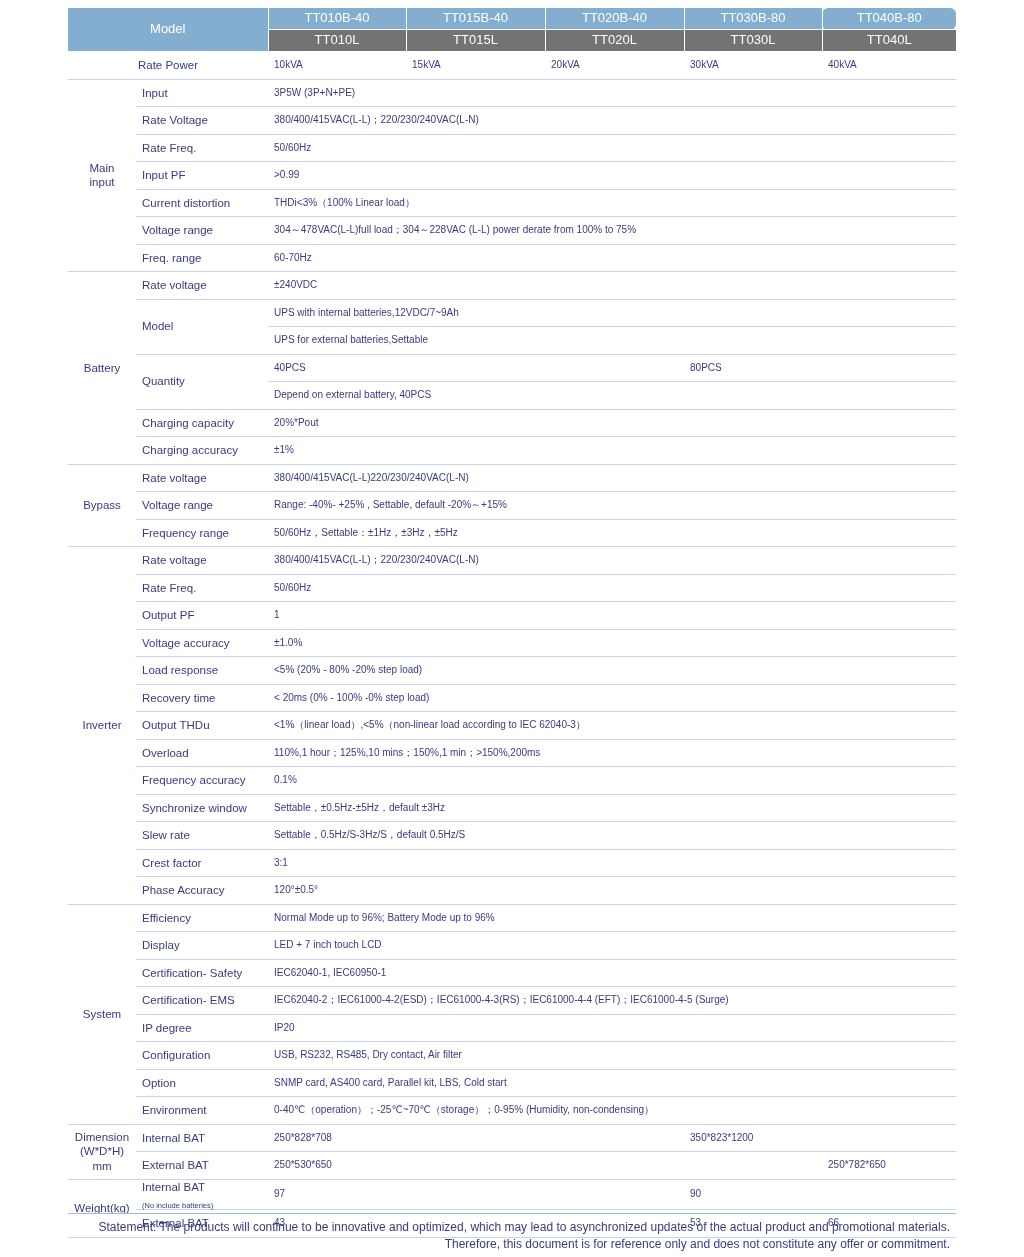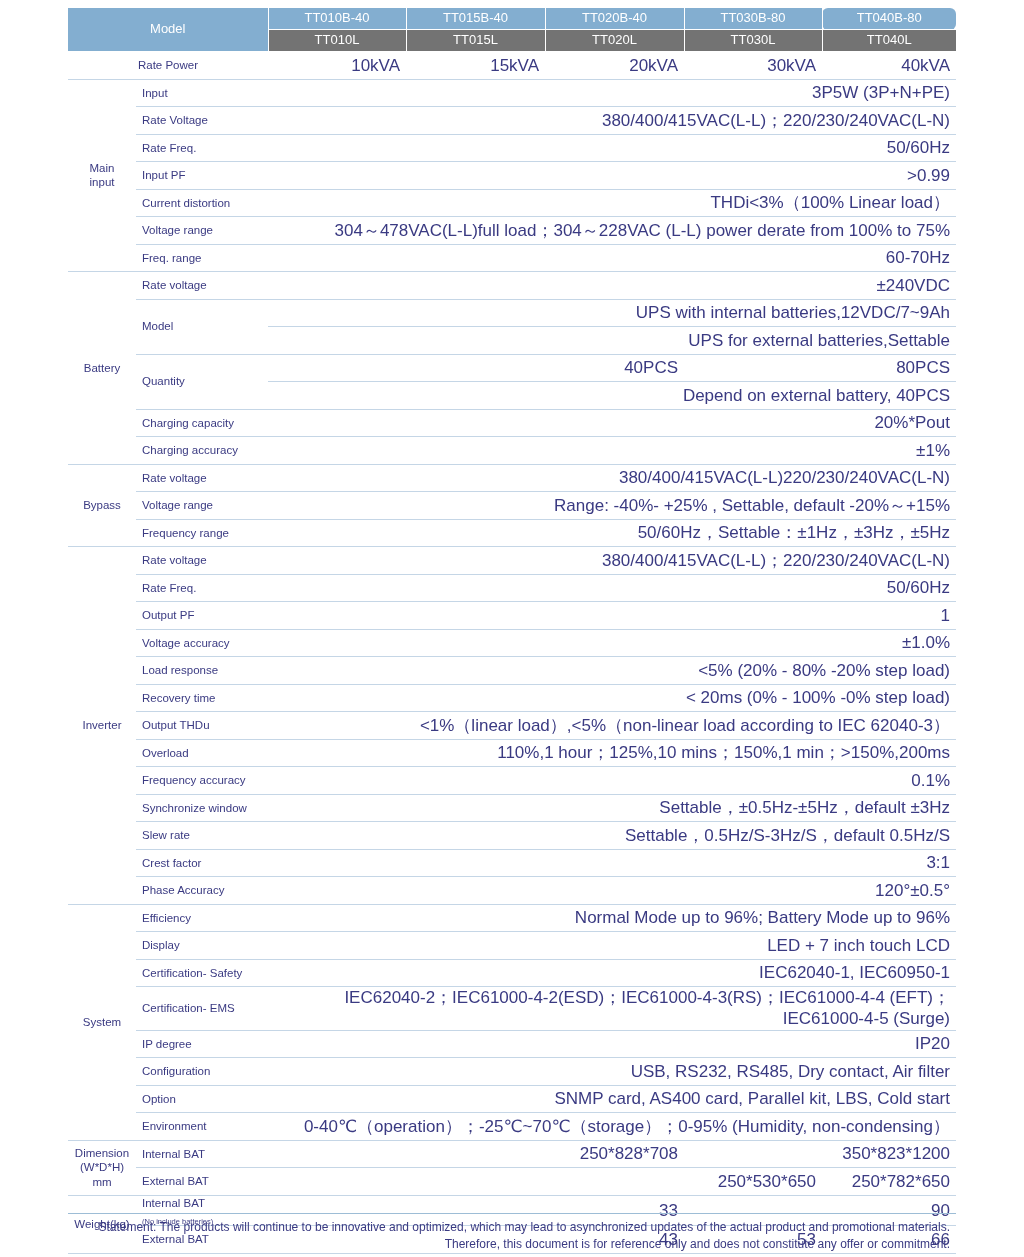--- a/index.html
+++ b/index.html
@@ -65,22 +65,22 @@
     text-align:center;
     font-size:11.5px;
     border-bottom:0;
   }
   td.param{
     text-align:left;
     padding-left:12px;
     font-size:11.5px;
   }
   td.val{
-    text-align:right;
-    font-size:17px;
+    text-align:left;
+    font-size:10px;
   }
   td.ratepower{
     text-align:center;font-size:11.5px;
   }
 
   .secline td{border-bottom:1px solid #9dbdd6;}
   td.qtylabel{
     text-align:left;
     padding-left:12px;
     font-size:11.5px;
@@ -332,21 +332,21 @@
         <td class="val vline-l" colspan="4">250*530*650</td>
         <td class="val vline-l">250*782*650</td>
       </tr>
 
       <tr>
         <td class="cat" rowspan="2">Weight(kg)</td>
         <td class="param">
           <span>Internal BAT</span>
           <span class="smallnote">(No include batteries)</span>
         </td>
-        <td class="val vline-l" colspan="3">33</td>
+        <td class="val vline-l" colspan="3">97</td>
         <td class="val vline-l" colspan="2">90</td>
       </tr>
       <tr class="secline">
         <td class="param">External BAT</td>
         <td class="val vline-l" colspan="3">43</td>
         <td class="val vline-l">53</td>
         <td class="val vline-l">66</td>
       </tr>
 
     </tbody>

